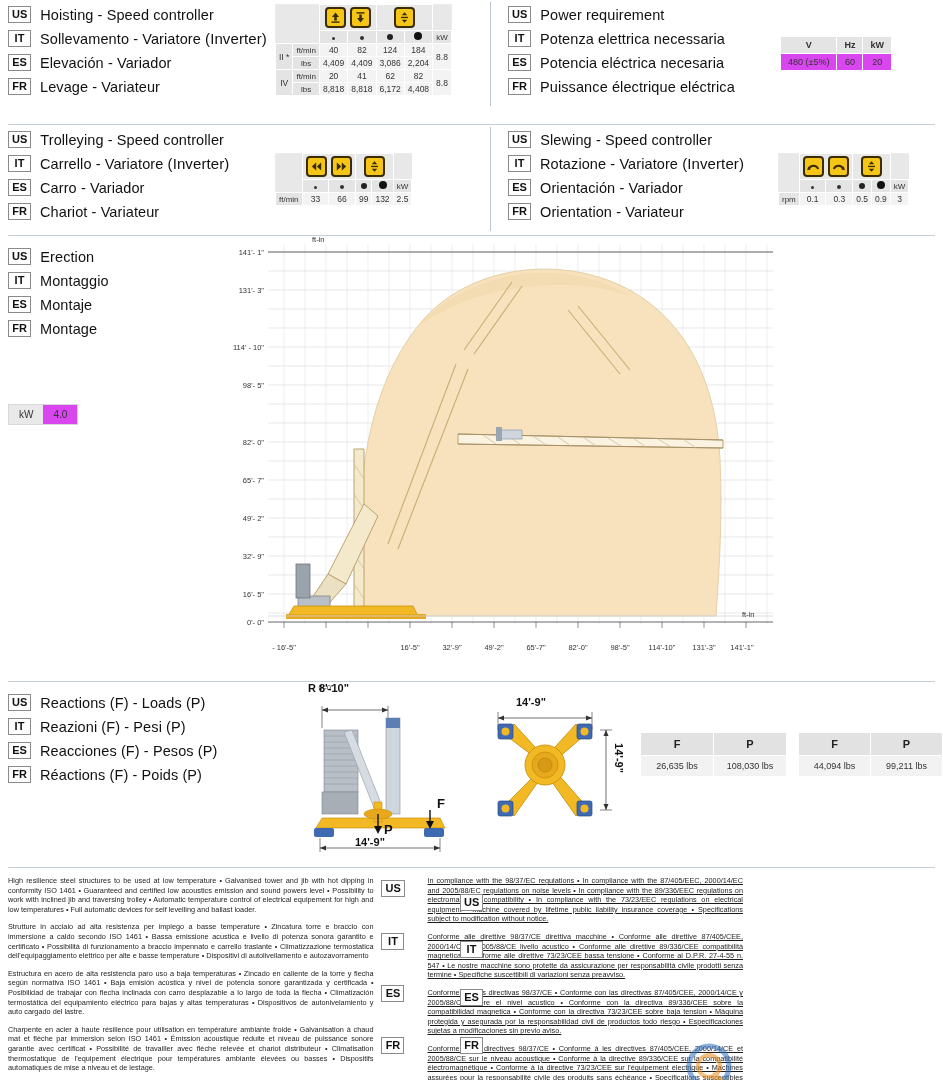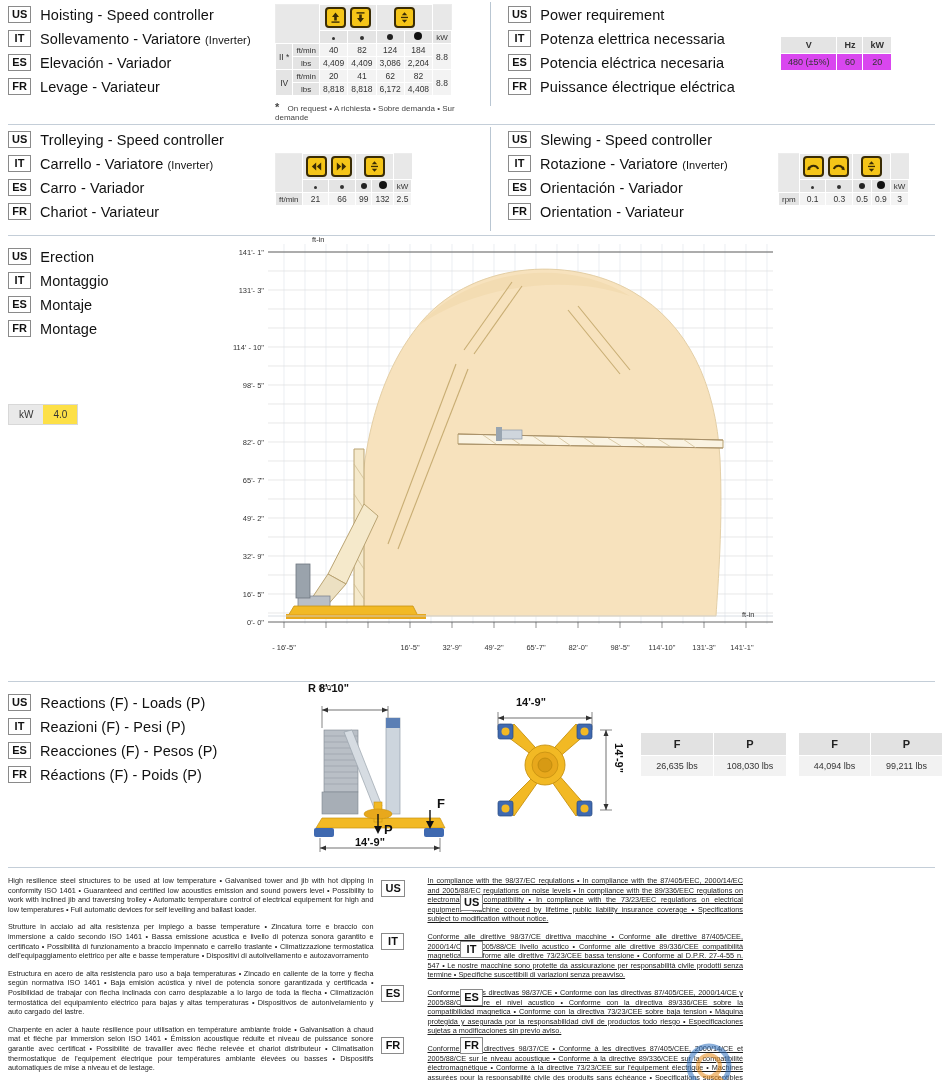--- a/index.html
+++ b/index.html
@@ -23,21 +23,21 @@
     line-height: 13px;
     padding: 1px 3px;
     border: 1px solid #8a8a8a;
     background: #ffffff;
     color: #111;
     margin-right: 9px;
     vertical-align: middle;
   }
   .lang-row { display: flex; align-items: center; margin-bottom: 7px; }
   .lang-text { font-size: 14.5px; color: #111; letter-spacing: .1px; }
-  .lang-text .sub { font-size: 11px; }
+  .lang-text .sub { font-size: 15px; }
 
   
   .top-wrap { display: flex; width: 943px; height: 124px; }
   .top-left { width: 490px; padding: 6px 0 0 8px; position: relative; }
   .top-right { width: 453px; padding: 6px 0 0 0; position: relative; }
   .vdiv {
     position: absolute; left: 0; top: 2px;
     width: 1px; height: 104px; background: #b9c6d2;
   }
 
@@ -94,21 +94,21 @@
   
   .mid-wrap { position: relative; width: 943px; height: 445px; }
   .mid-left { position: absolute; left: 8px; top: 12px; width: 215px; }
   .kw-badge {
     display: inline-flex; margin-top: 60px;
     border: 1px solid #d8d8d8;
   }
   .kw-badge span {
     font-size: 10px; color: #333; padding: 4px 10px; background: #e9e9e9;
   }
-  .kw-badge span.v { background: #fde047; min-width: 34px; text-align:center; }
+  .kw-badge span.v { background: #d946ef; min-width: 34px; text-align:center; }
 
   
   .chart-box { position: absolute; left: 268px; top: 8px; width: 505px; height: 395px; }
   .axis-lab { position: absolute; font-size: 7.5px; color: #333; white-space: nowrap; }
   .ytick { position: absolute; right: 100%; margin-right: 4px; transform: translateY(-50%); }
   .xtick { position: absolute; top: 100%; margin-top: 4px; transform: translateX(-50%); }
   .unit-lab { position: absolute; font-size: 7.5px; color: #333; }
 
   
   .react-wrap { position: relative; width: 943px; height: 185px; }
@@ -229,24 +229,20 @@
         </tr>
         <tr>
           <td class="unit">lbs</td>
           <td class="val">8,818</td>
           <td class="val">8,818</td>
           <td class="val">6,172</td>
           <td class="val">4,408</td>
         </tr>
       </tbody>
         </table>
-      <div class="footnote">
-        <span class="star">*</span>
-        <span>On request • A richiesta • Sobre demanda • Sur demande</span>
-      </div>
     </div>
   </div>
 
   <div class="top-right">
     <div class="vdiv"></div>
     <div style="padding-left:18px;">
       <div class="lang-row">
         <span class="lang-chip">US</span>
         <span class="lang-text">Power requirement</span>
       </div>
@@ -337,21 +333,21 @@
         <tr>
           <td class="unit" style="background:#e8e8e8;border:none;"></td>
           <td class="unit"><span class="dot-sm"></span></td>
           <td class="unit"><span class="dot-md"></span></td>
           <td class="unit"><span class="dot-lg"></span></td>
           <td class="unit"><span class="dot-xl"></span></td>
           <td class="unit">kW</td>
         </tr>
         <tr>
           <td class="unit">ft/min</td>
-          <td class="val">21</td>
+          <td class="val">33</td>
           <td class="val">66</td>
           <td class="val">99</td>
           <td class="val">132</td>
           <td class="val">2.5</td>
         </tr>
       </tbody>
         </table>
     </div>
   </div>
 

